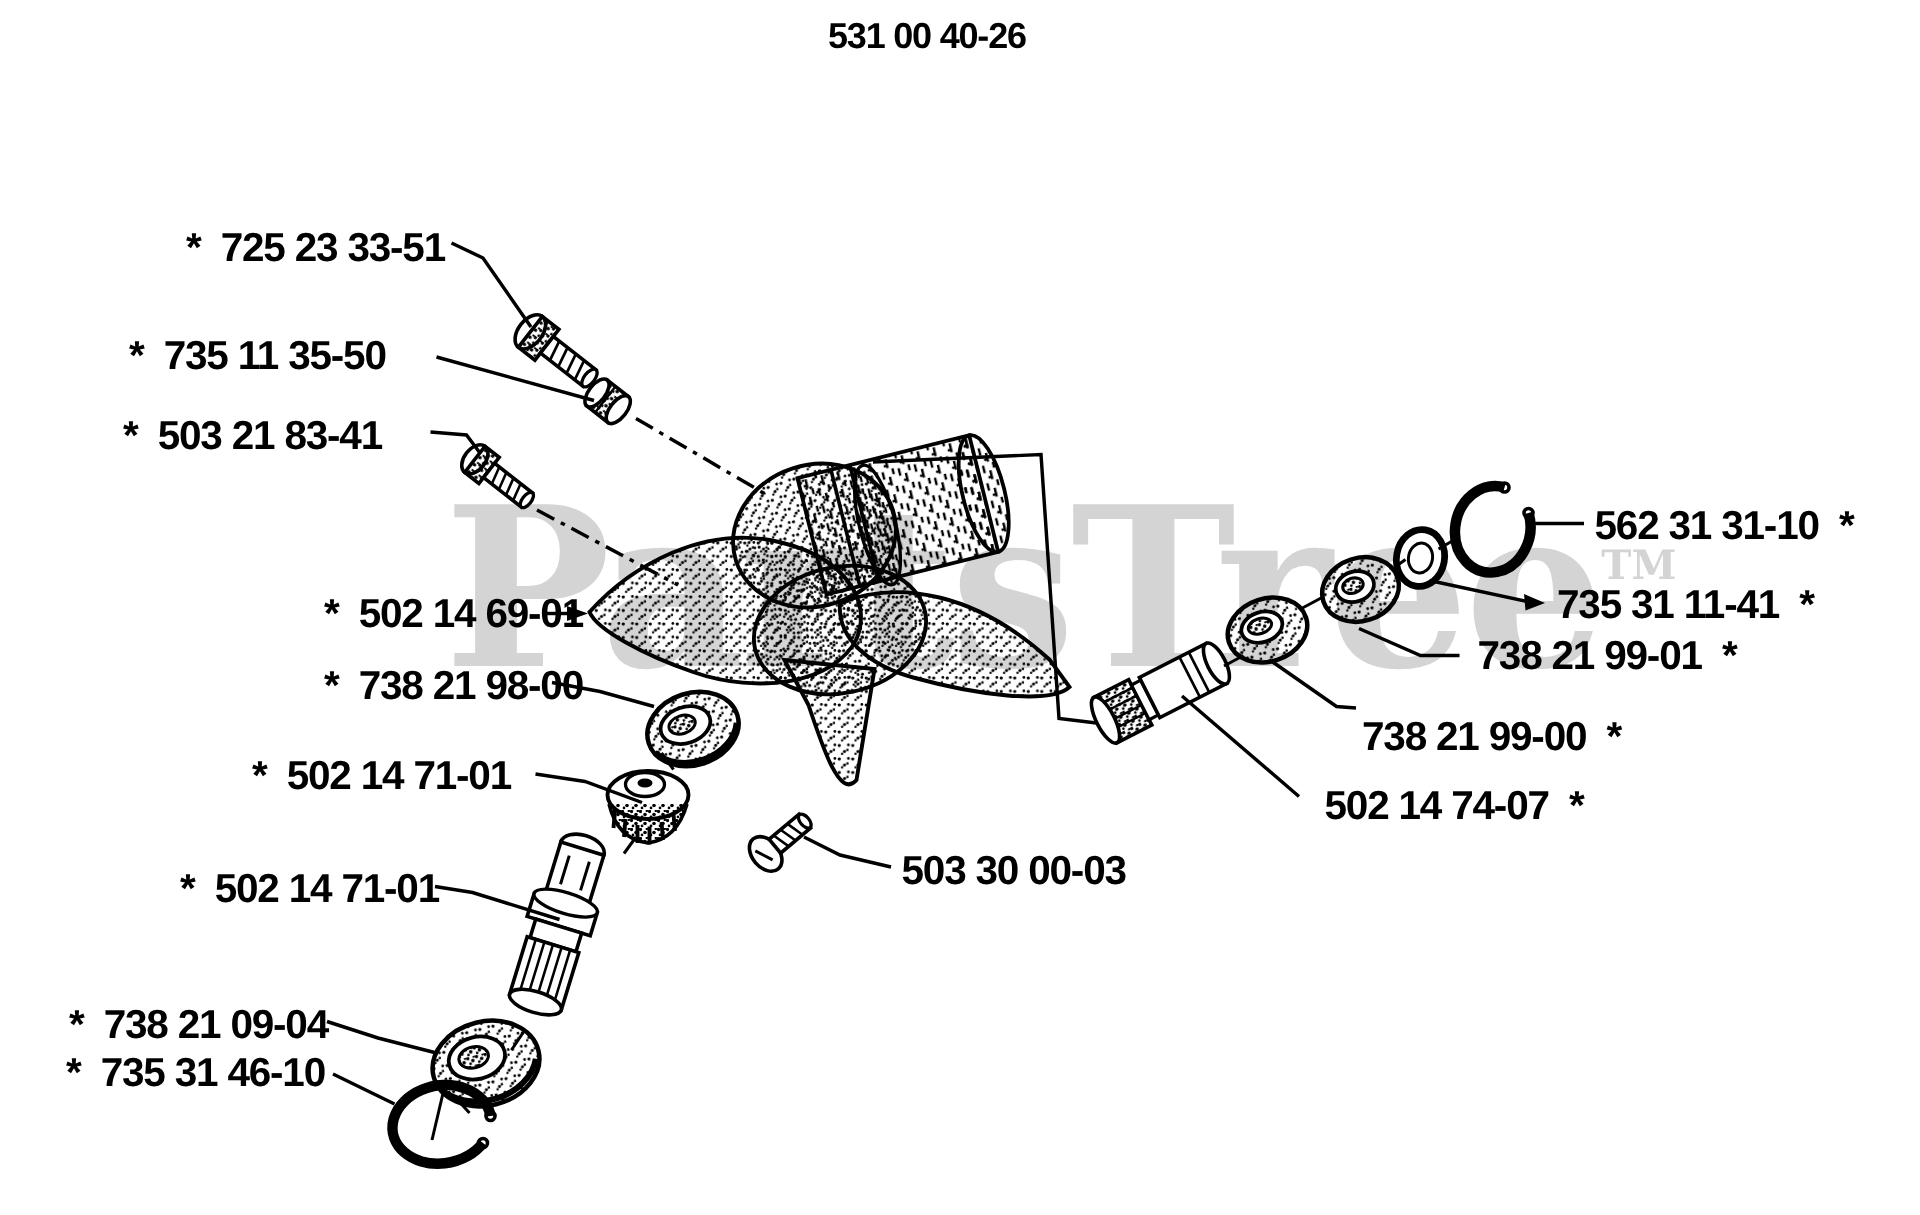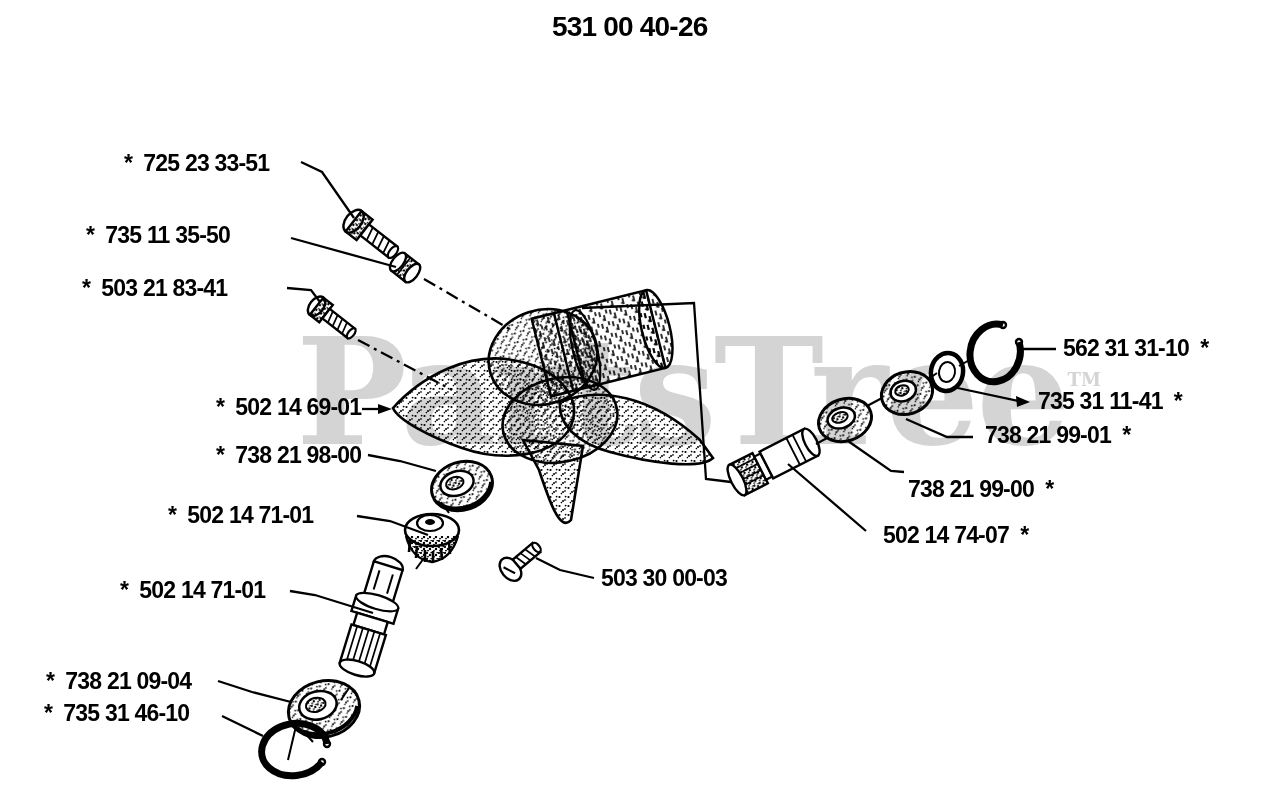--- a/index.html
+++ b/index.html
@@ -2,25 +2,25 @@
 <html><head>
 <meta charset="utf-8">
 <style>
   html,body{margin:0;padding:0;background:#ffffff;}
   #stage{position:relative;width:1280px;height:810px;background:#ffffff;overflow:hidden;
          font-family:"Liberation Sans", sans-serif;}
   .watermark{position:absolute;left:296px;top:318px;width:820px;
              font-family:"DejaVu Serif", serif;font-weight:bold;
              font-size:148px;line-height:1;color:#d4d4d4;letter-spacing:-3px;
              user-select:none;white-space:nowrap;z-index:1;}
-  .watermark .tm{font-size:18px;vertical-align:58px;letter-spacing:0;}
+  .watermark .tm{font-size:27px;vertical-align:58px;letter-spacing:0;}
   svg.diagram{position:absolute;left:0;top:0;z-index:2;}
-  .title{position:absolute;left:552px;top:11px;font-size:28px;font-weight:bold;
+  .title{position:absolute;left:552px;top:11px;font-size:24px;font-weight:bold;
          letter-spacing:-0.8px;color:#000;white-space:pre;z-index:4;}
-  .part-label{position:absolute;font-size:23px;font-weight:bold;color:#000;
+  .part-label{position:absolute;font-size:27px;font-weight:bold;color:#000;
               letter-spacing:-0.8px;white-space:pre;z-index:4;}
 </style>
 </head>
 <body>
 
 <div id="stage">
 
   <div class="watermark"><span>PartsTree</span><span class="tm">TM</span></div>
 
   <svg class="diagram" width="1280" height="810" viewBox="0 0 1280 810">

